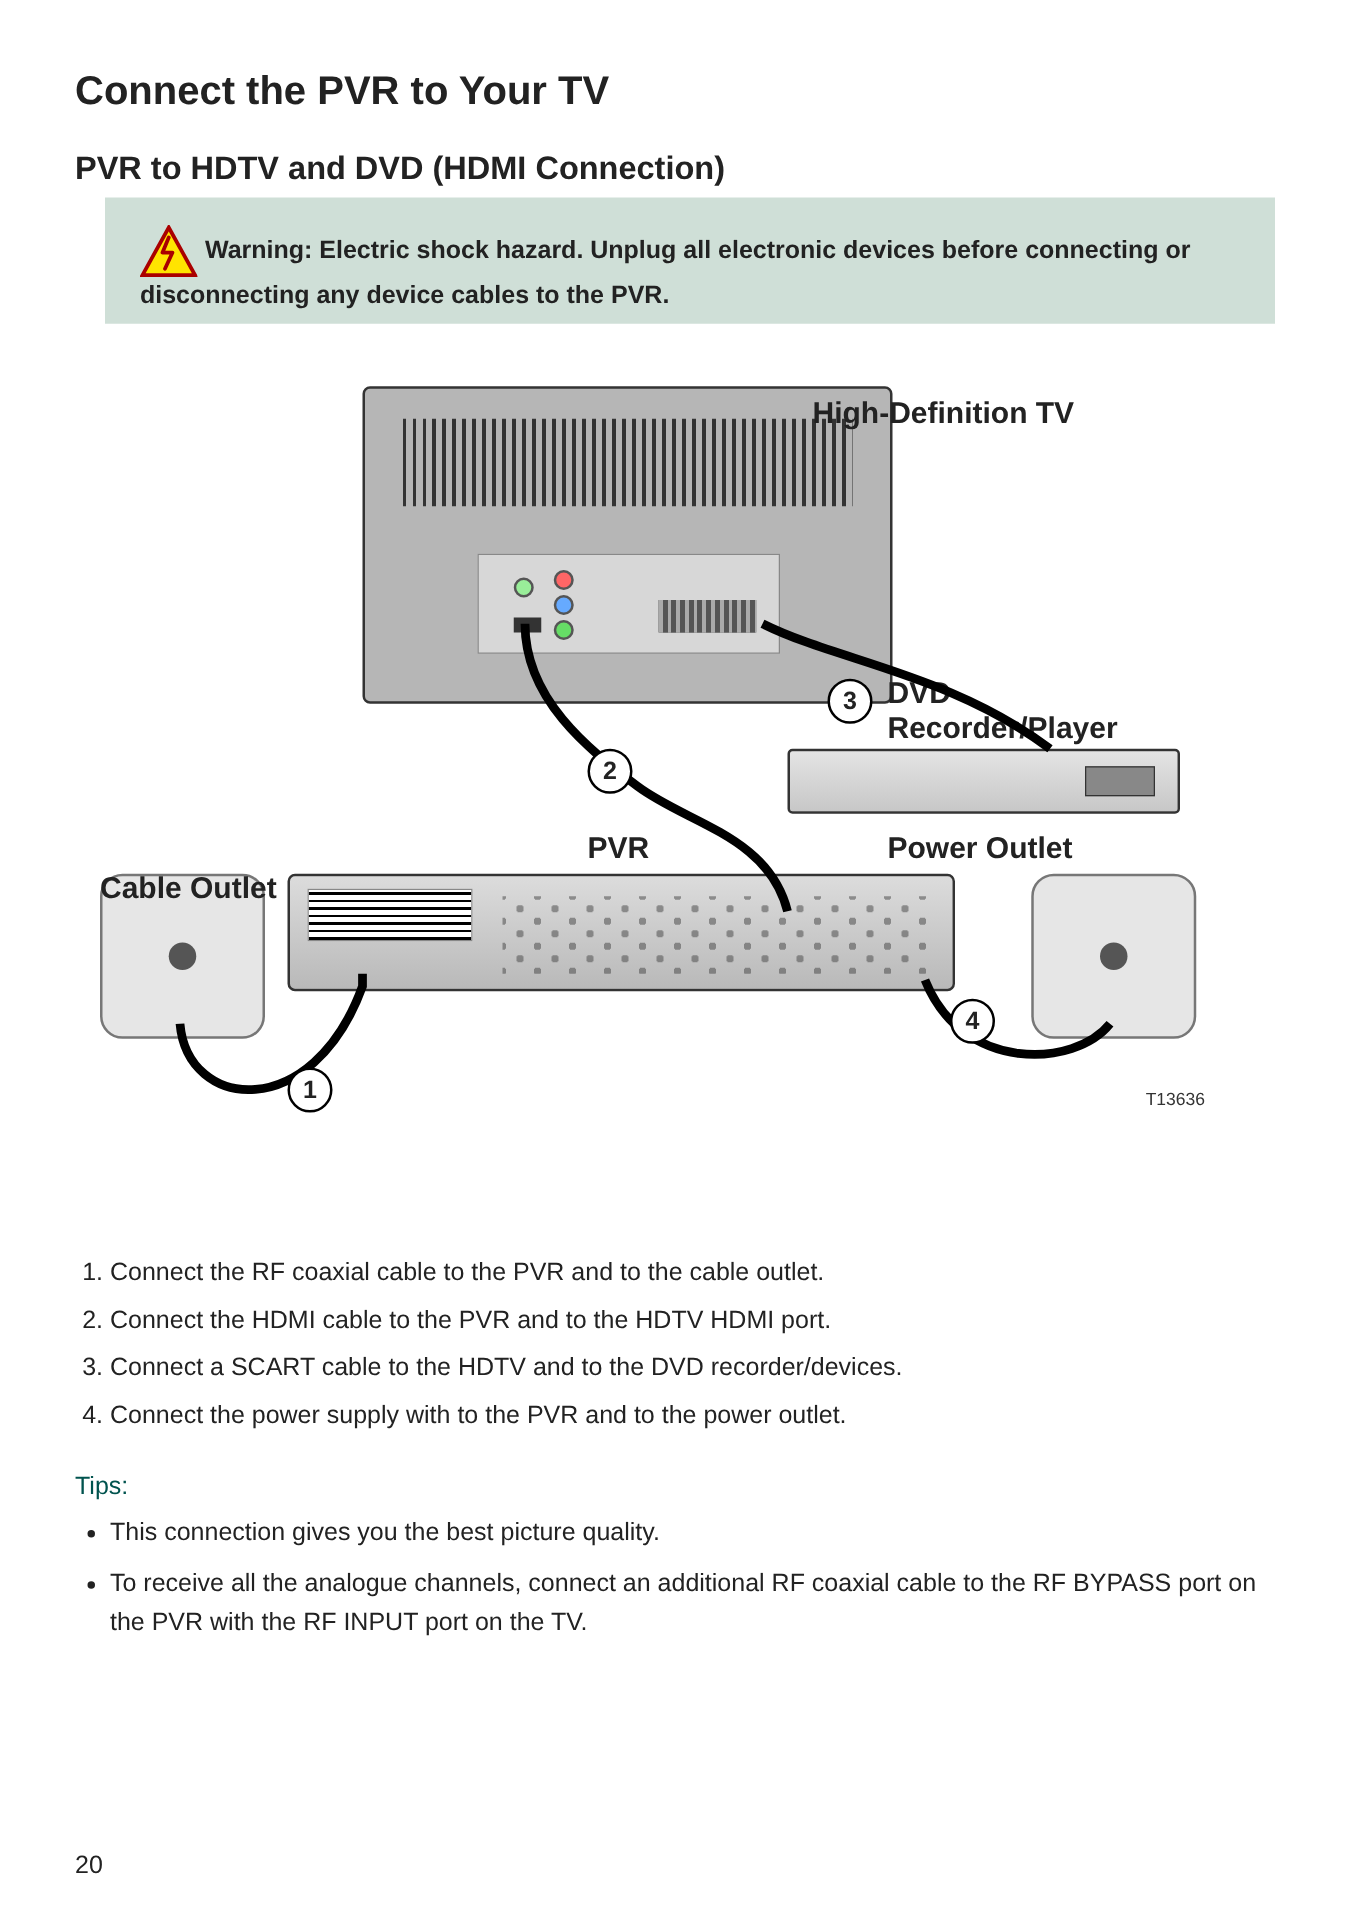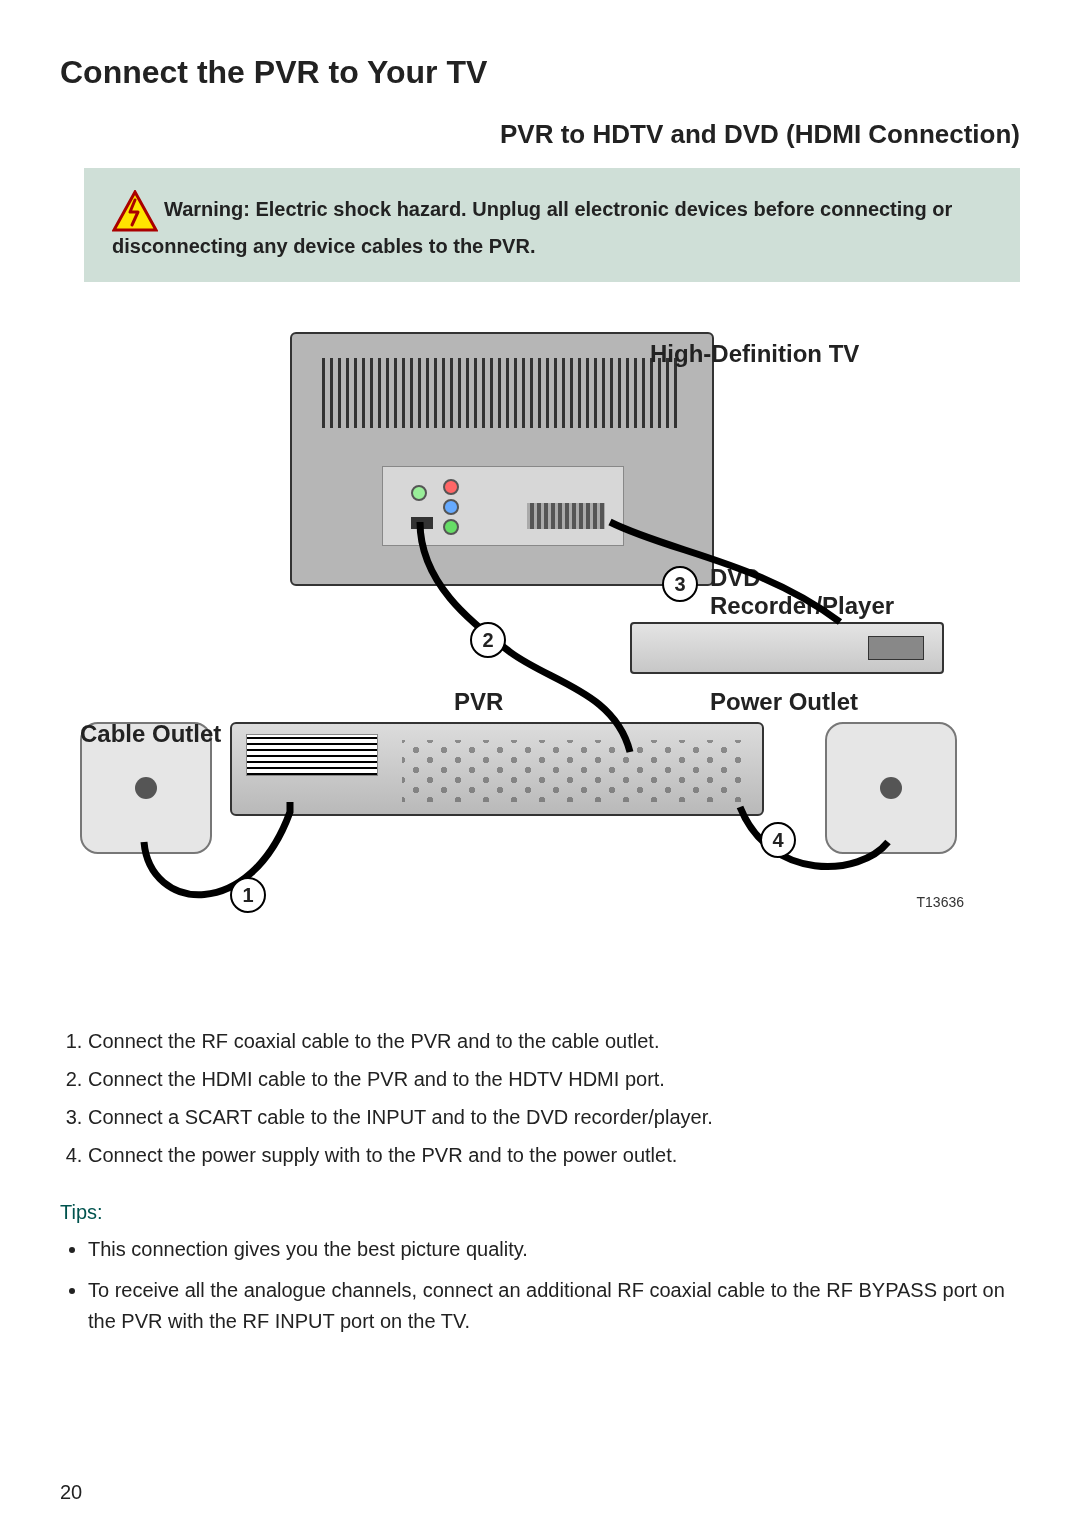--- a/index.html
+++ b/index.html
@@ -18,27 +18,26 @@
     position:relative;
     background:#fff;
   }
   h1{
     font-size:32px;
     margin:0 0 28px 0;
     font-weight:bold;
   }
   h2{
     font-size:26px;
-    margin:0 0 18px 0;
-    font-weight:bold;
-    text-align:right;
+    margin:0 0 8px 0;
+    font-weight:bold;
   }
   .warning-box{
     background:var(--warn-bg);
-    padding:22px 28px 22px 28px;
+    padding:22px 28px 9px 28px;
     margin:0 0 40px 24px;
     font-size:20px;
     font-weight:bold;
     line-height:1.4;
   }
   .warning-box svg{vertical-align:-16px;margin-right:6px;}
 
   .diagram-wrap{
     position:relative;
     margin:0 auto 60px auto;
@@ -221,21 +220,21 @@
   </div>
 
   <div class="outlet cable">
       <div class="dot"></div>
     </div>
   <div class="outlet power">
       <div class="dot"></div>
     </div>
 
   <div class="lbl" style="left:10px; top:366px;margin-top:32px;">Cable Outlet</div>
-  <div class="lbl" style="left:384px;top:366px;">PVR</div>
+  <div class="lbl" style="left:400px;top:366px;">PVR</div>
   <div class="lbl" style="left:640px;top:366px;">Power Outlet</div>
 
   <svg class="cables" viewBox="0 0 940 640">
 
     <path d="M74 520 C 80 590, 180 600, 220 490 L 220 480" fill="none" stroke="#000" stroke-width="7"></path>
 
     <path d="M350 200 C 350 260, 400 300, 440 330 C 480 360, 545 370, 560 430" fill="none" stroke="#000" stroke-width="7"></path>
 
     <path d="M540 200 C 600 230, 690 240, 770 300" fill="none" stroke="#000" stroke-width="7"></path>
 
@@ -246,21 +245,21 @@
   <div class="circ" style="left:400px;top:300px;">2</div>
   <div class="circ" style="left:592px;top:244px;">3</div>
   <div class="circ" style="left:690px;top:500px;">4</div>
 
   <div class="small-id" style="right:46px;top:572px;text-align:center;">T13636</div>
 </div>
 
 <ol class="steps">
   <li>Connect the RF coaxial cable to the PVR and to the cable outlet.</li>
   <li>Connect the HDMI cable to the PVR and to the HDTV HDMI port.</li>
-  <li>Connect a SCART cable to the INPUT and to the DVD recorder/player.</li>
+  <li>Connect a SCART cable to the HDTV and to the DVD recorder/devices.</li>
   <li>Connect the power supply with to the PVR and to the power outlet.</li>
 </ol>
 
 <div class="tips-h">Tips:</div>
 <ul class="tips">
   <li>This connection gives you the best picture quality.</li>
   <li>To receive all the analogue channels, connect an additional RF coaxial cable to the RF BYPASS port on the PVR with the RF INPUT port on the TV.</li>
 </ul>
 
 <div class="page-num">20</div>

